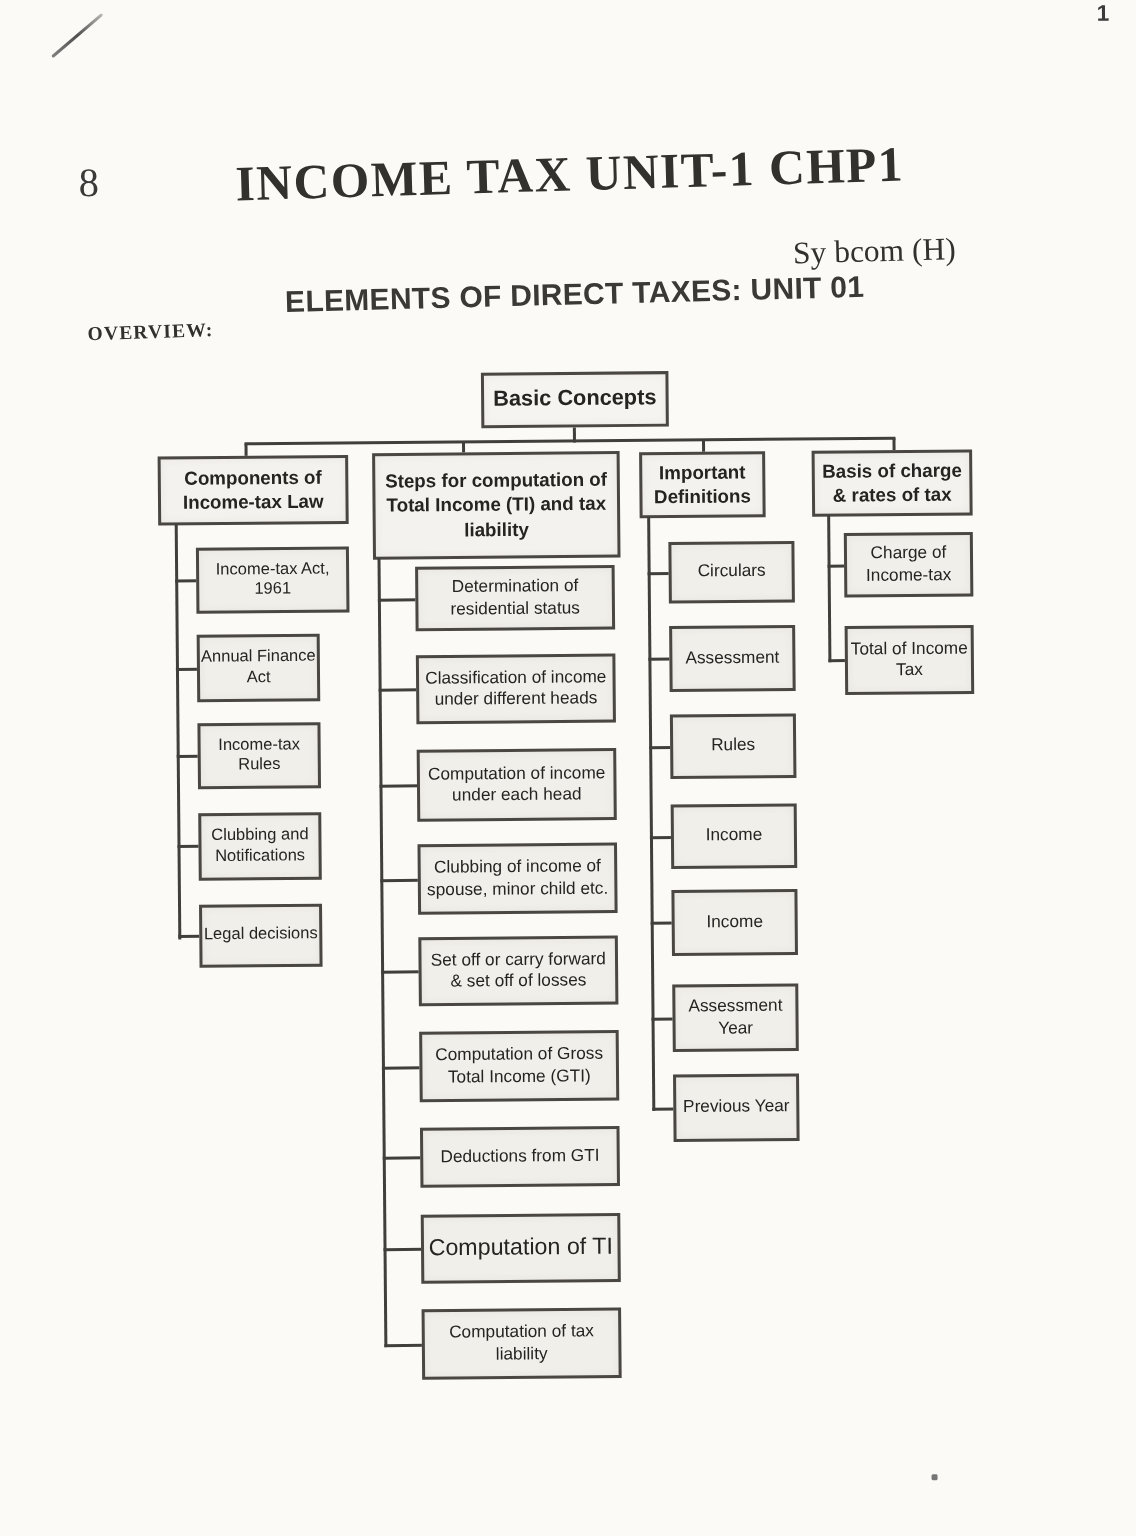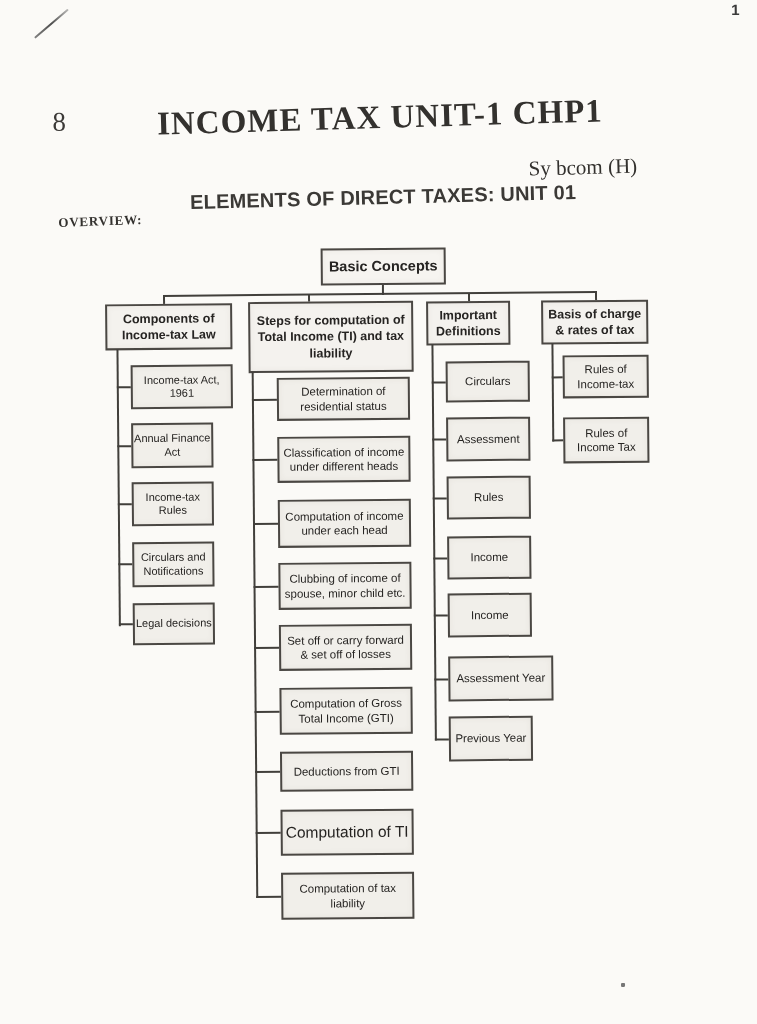--- a/index.html
+++ b/index.html
@@ -85,21 +85,21 @@
     <i class="vl" style="left:552px;top:345px;height:98px"></i>
 
     <i class="hl" style="left:117px;top:384px;width:16px"></i>
     <i class="hl" style="left:117px;top:443px;width:16px"></i>
     <i class="hl" style="left:117px;top:501px;width:16px"></i>
     <i class="hl" style="left:117px;top:561px;width:16px"></i>
     <i class="hl" style="left:117px;top:621px;width:16px"></i>
     <div class="node leaf c1" style="left:131px;top:363px;width:102px;height:44px">Income-tax Act, 1961</div>
     <div class="node leaf c1" style="left:131px;top:421px;width:82px;height:45px">Annual Finance Act</div>
     <div class="node leaf c1" style="left:131px;top:480px;width:82px;height:44px">Income-tax Rules</div>
-    <div class="node leaf c1" style="left:131px;top:540px;width:82px;height:45px">Circulars and Notifications</div>
+    <div class="node leaf c1" style="left:131px;top:540px;width:82px;height:45px">Clubbing and Notifications</div>
     <div class="node leaf c1" style="left:131px;top:601px;width:82px;height:42px">Legal decisions</div>
 
     <i class="hl" style="left:252px;top:398px;width:27px"></i>
     <i class="hl" style="left:252px;top:458px;width:27px"></i>
     <i class="hl" style="left:252px;top:522px;width:27px"></i>
     <i class="hl" style="left:252px;top:585px;width:27px"></i>
     <i class="hl" style="left:252px;top:646px;width:27px"></i>
     <i class="hl" style="left:252px;top:710px;width:27px"></i>
     <i class="hl" style="left:252px;top:770px;width:27px"></i>
     <i class="hl" style="left:252px;top:831px;width:27px"></i>
@@ -119,22 +119,22 @@
     <i class="hl" style="left:432px;top:498px;width:16px"></i>
     <i class="hl" style="left:432px;top:558px;width:16px"></i>
     <i class="hl" style="left:432px;top:615px;width:16px"></i>
     <i class="hl" style="left:432px;top:679px;width:16px"></i>
     <i class="hl" style="left:432px;top:739px;width:16px"></i>
     <div class="node leaf" style="left:446px;top:362px;width:84px;height:41px">Circulars</div>
     <div class="node leaf" style="left:446px;top:418px;width:84px;height:44px">Assessment</div>
     <div class="node leaf" style="left:446px;top:477px;width:84px;height:43px">Rules</div>
     <div class="node leaf" style="left:446px;top:537px;width:84px;height:43px">Income</div>
     <div class="node leaf" style="left:446px;top:594px;width:84px;height:44px">Income</div>
-    <div class="node leaf" style="left:446px;top:657px;width:105px;height:45px">Assessment Year</div>
+    <div class="node leaf" style="left:446px;top:657px;width:84px;height:45px">Assessment Year</div>
     <div class="node leaf" style="left:446px;top:717px;width:84px;height:45px">Previous Year</div>
 
     <i class="hl" style="left:552px;top:378px;width:13px"></i>
     <i class="hl" style="left:552px;top:441px;width:13px"></i>
-    <div class="node leaf" style="left:563px;top:357px;width:86px;height:43px">Rules of Income-tax</div>
-    <div class="node leaf" style="left:563px;top:419px;width:86px;height:46px">Rules of Income Tax</div>
+    <div class="node leaf" style="left:563px;top:357px;width:86px;height:43px">Charge of Income-tax</div>
+    <div class="node leaf" style="left:563px;top:419px;width:86px;height:46px">Total of Income Tax</div>
 
   </div>
 </div>
 
 </body></html>

